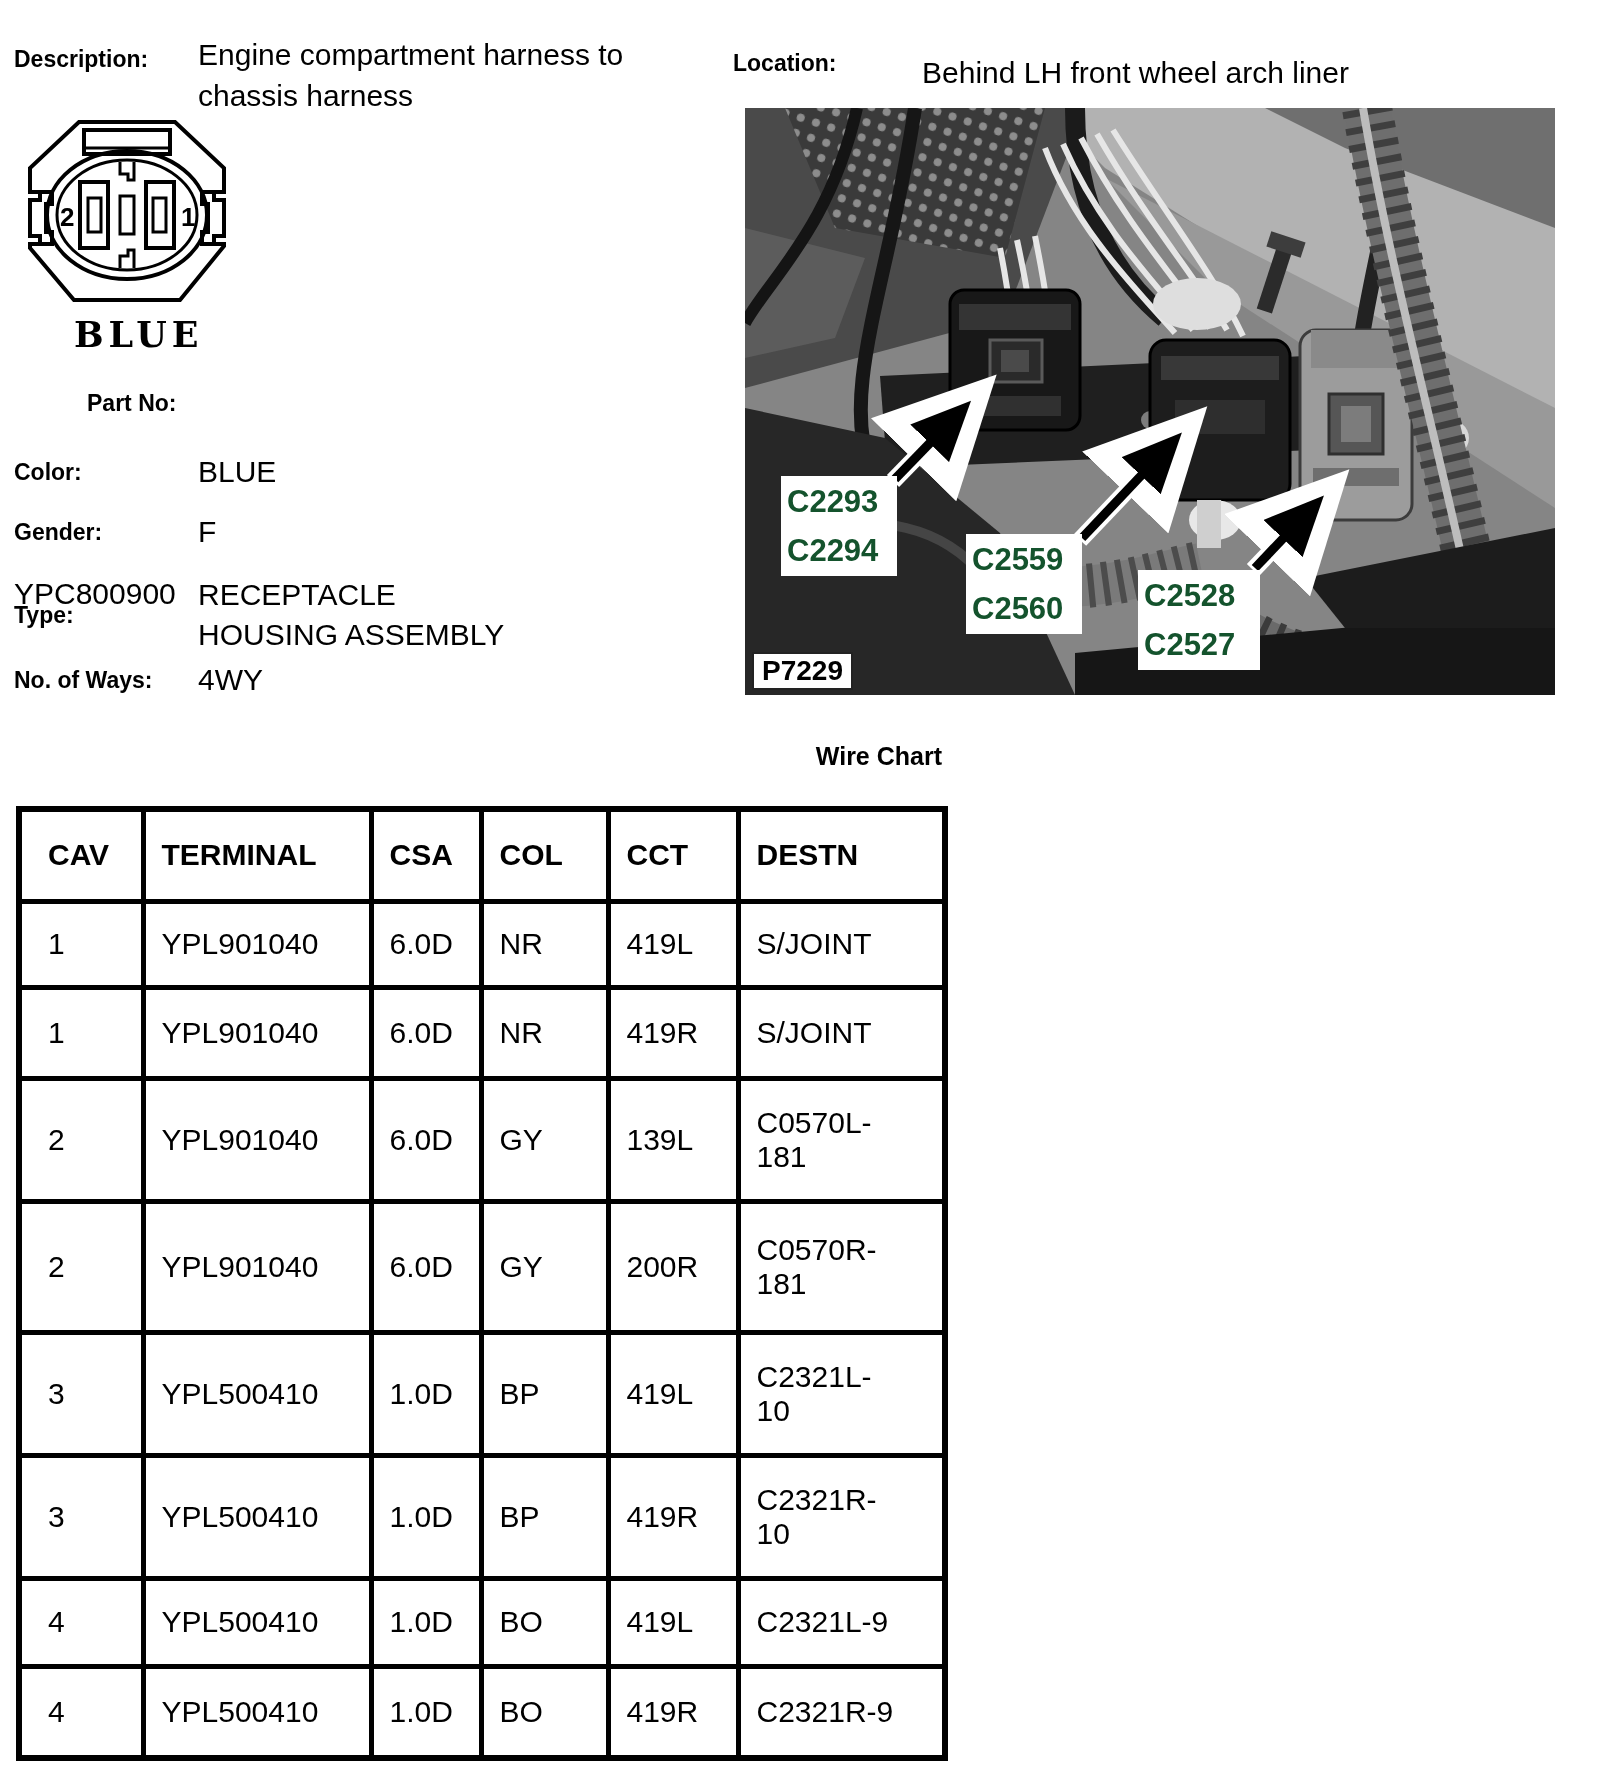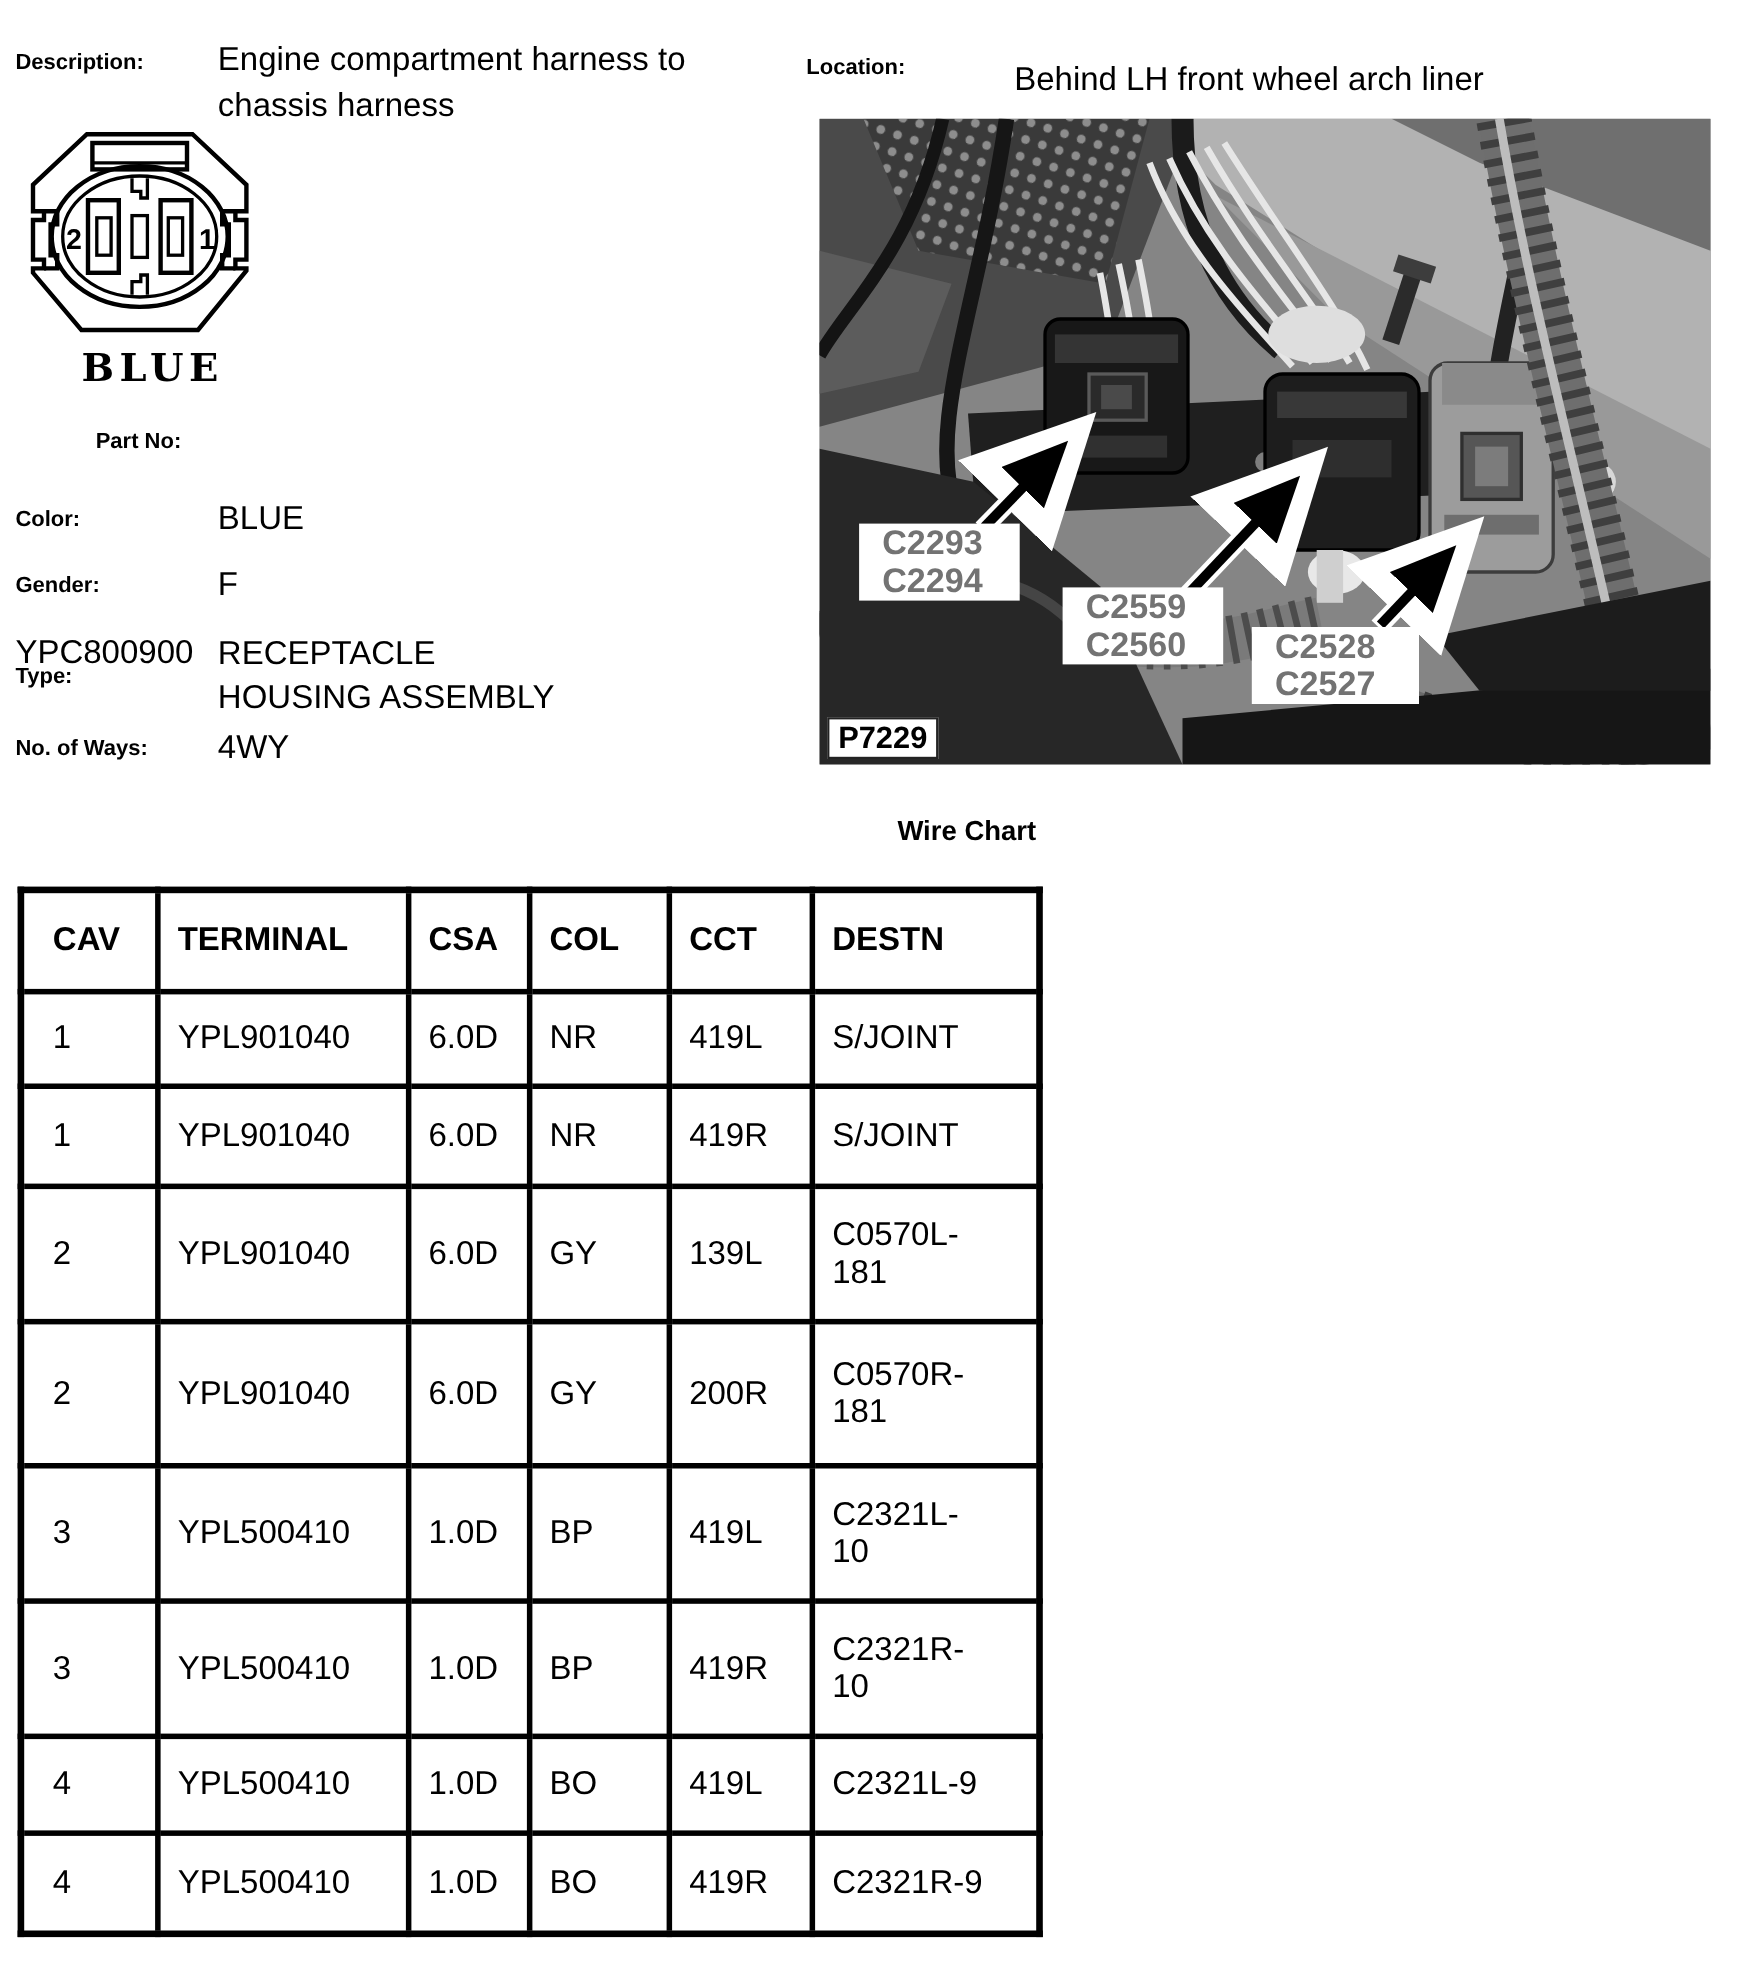--- a/index.html
+++ b/index.html
@@ -1,19 +1,19 @@
 <!DOCTYPE html>
 <html><head>
 <meta charset="utf-8">
 <style>
   html,body{margin:0;padding:0;background:#fff;}
   #page{position:relative;width:1600px;height:1785px;background:#fff;overflow:hidden;
         font-family:"Liberation Sans",sans-serif;color:#000;}
   .abs{position:absolute;}
-  .lbl{font-weight:bold;font-size:20px;}
+  .lbl{font-weight:bold;font-size:23px;}
   .val{font-size:30px;line-height:41px;}
 
   
   #desc-label{left:14px;top:46px;}
   #desc-value{left:198px;top:34px;width:480px;}
   #loc-label{left:733px;top:50px;}
   #loc-value{left:922px;top:52px;width:600px;}
 
   
   .part-row{left:14px;display:flex;align-items:center;}
@@ -26,22 +26,22 @@
   #part-row-4{top:660px;}
 
   
   #connector-art{left:22px;top:118px;width:210px;height:188px;}
   #connector-caption{left:74px;top:314px;width:140px;font-family:"DejaVu Serif","Liberation Serif",serif;
         font-weight:bold;font-size:35px;letter-spacing:5px;}
 
   
   #photo{left:745px;top:108px;width:810px;height:587px;background:#858585;}
   #photo svg{position:absolute;left:0;top:0;}
-  .callout{position:absolute;background:#fff;color:#737373;font-weight:bold;font-size:31px;
-           line-height:34px;white-space:pre-line;padding:1px 21px;}
+  .callout{position:absolute;background:#fff;color:#14532d;font-weight:bold;font-size:31px;
+           line-height:49px;white-space:pre-line;padding:1px 6px;}
   #callout-0{left:36px;top:368px;width:104px;}
   #callout-1{left:221px;top:426px;width:104px;}
   #callout-2{left:393px;top:462px;width:110px;}
   #photo-id{position:absolute;left:7px;top:544px;background:#fff;border:2px solid #222;
             font-size:28px;font-weight:bold;padding:1px 8px;}
 
   
   #chart-title{left:16px;top:742px;width:926px;text-align:right;font-weight:bold;font-size:25px;}
   #wire-table{left:16px;top:806px;}
   table{border-collapse:collapse;table-layout:fixed;padding-left:20px;}

